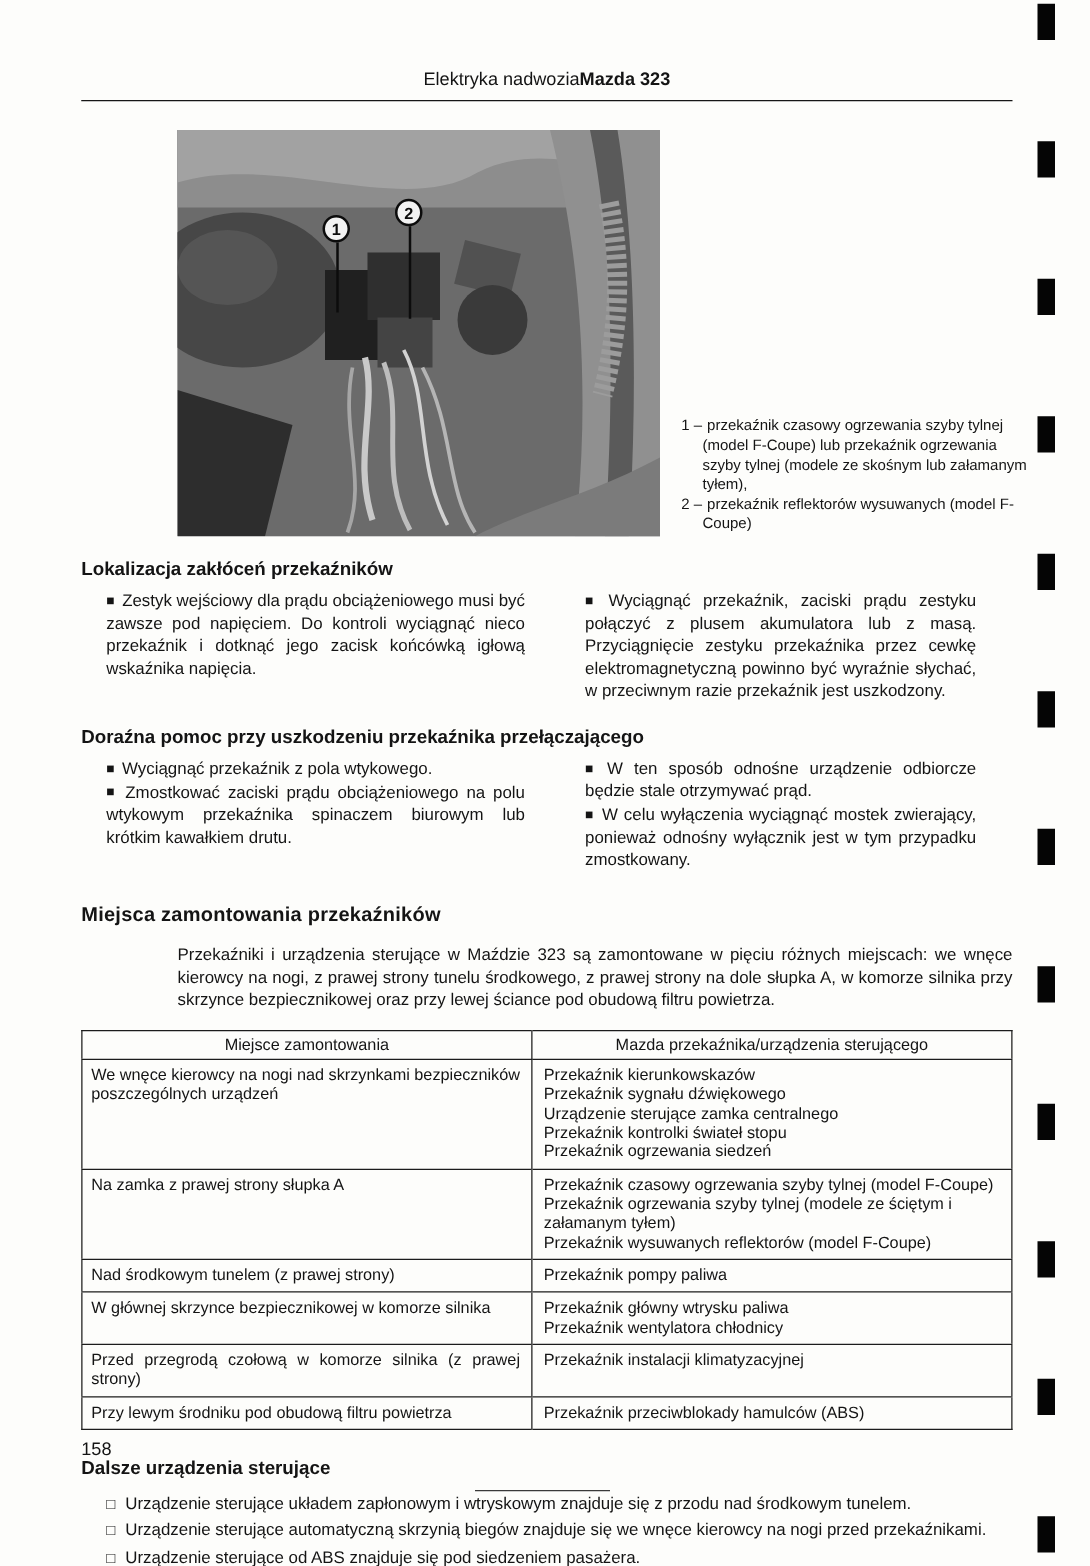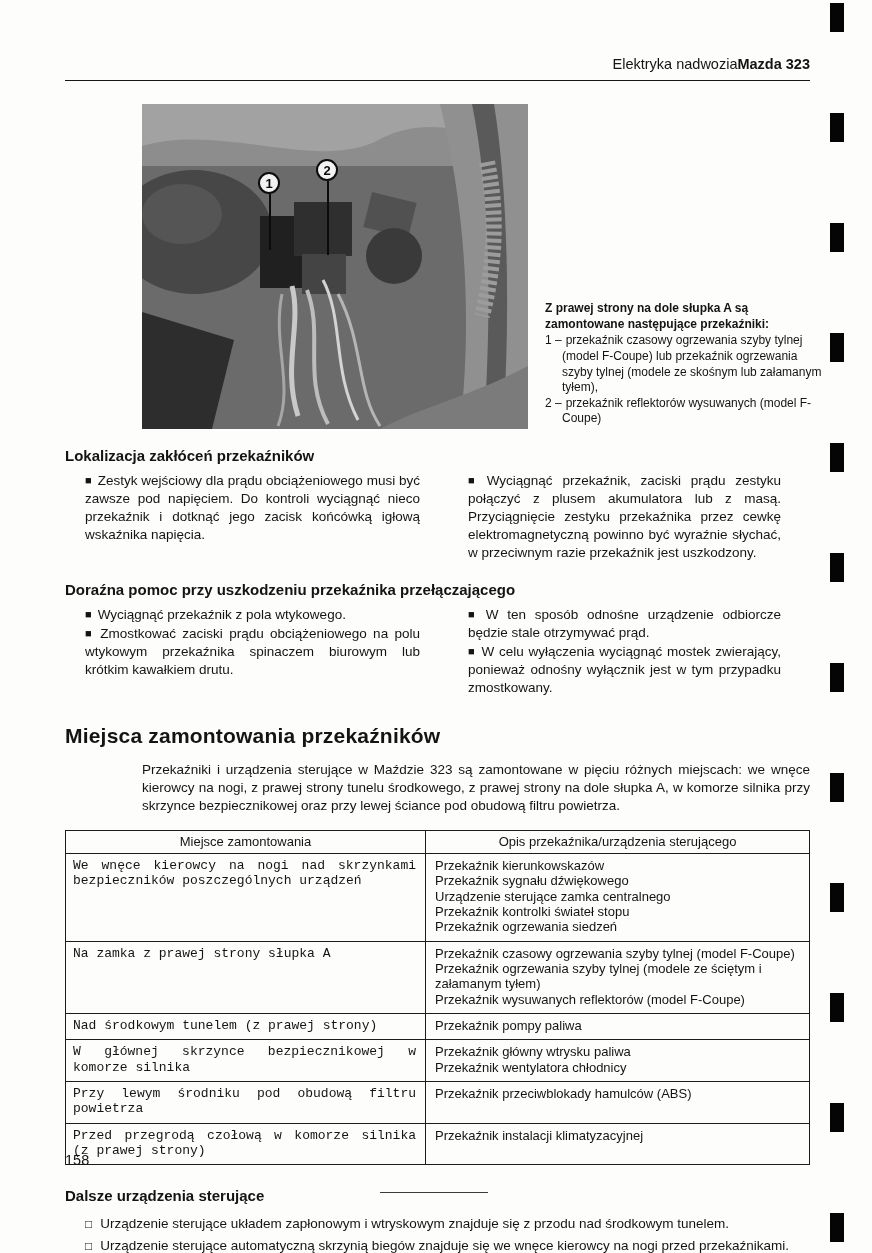--- a/index.html
+++ b/index.html
@@ -8,21 +8,21 @@
     position:relative;
     width:872px; height:1253px;
     margin:0 auto;
     background:#fdfdfb;
     font-family:"Liberation Sans", sans-serif;
     color:#141414;
     overflow:hidden;
   }
 
   
-  .header { display:flex; justify-content:flex-end; align-items:baseline;
+  .header { display:flex; justify-content:center; align-items:baseline;
             padding:56px 62px 8px 65px; font-size:14.5px; }
   .header-right { font-weight:bold; }
   .header-rule { margin:0 62px 0 65px; border:none; border-top:1.7px solid #161616; }
 
   
   .photo-section { display:flex; align-items:flex-end; gap:17px; margin:23px 42px 0 142px; }
   .photo { position:relative; width:386px; height:325px; background:#6b6b6b; flex:none; }
   .photo svg { display:block; }
   .callout { position:absolute; width:22px; height:22px; border-radius:50%;
              background:#f2f2f2; border:2.5px solid #0c0c0c;
@@ -38,31 +38,31 @@
   .section { margin:18px 91px 0 65px; }
   .section-title { font-size:15px; font-weight:bold; margin-bottom:8px; }
   .two-col { display:flex; gap:48px; margin-left:20px; }
   .col-left { width:335px; flex:none; }
   .col { font-size:13.5px; line-height:1.33; text-align:justify; }
   .col-right { flex:1; }
   .bullet-item { margin-bottom:1px; }
   .bullet { font-size:11px; margin-right:6px; position:relative; top:-1px; }
 
   
-  .big-title { font-size:21px; font-weight:bold; margin:26px 62px 0 65px; letter-spacing:.2px; }
+  .big-title { font-size:16px; font-weight:bold; margin:26px 62px 0 65px; letter-spacing:.2px; }
   .intro { margin:13px 62px 0 142px; font-size:13.5px; line-height:1.36; text-align:justify; }
 
   
   .relay-table { margin:14px 62px 0 65px; width:745px; border-collapse:collapse;
                  font-size:13px; line-height:1.18; border:1.2px solid #1c1c1c; }
   .relay-table th { font-weight:normal; text-align:center; padding:3px 6px 4px;
                     border-bottom:1.2px solid #1c1c1c; }
   .relay-table th:first-child, .relay-table td:first-child { width:360px; border-right:1.2px solid #1c1c1c; }
   .relay-table td { vertical-align:top; padding:4px 9px 6px; border-top:1.2px solid #1c1c1c; }
-  .relay-table td.loc { text-align:justify; padding-left:7px;font-family:Liberation Mono, monospace; }
+  .relay-table td.loc { text-align:justify; padding-left:7px; }
   .relay-table td.desc { white-space:pre-line; }
 
   
   .checklist-section { margin:22px 62px 0 65px; }
   .checklist { margin:10px 0 0 20px; font-size:13.5px; line-height:1.45; text-align:justify; }
   .check-item { margin-bottom:2px; }
   .checkbox { margin-right:8px; font-size:12px; }
 
   
   .page-number { position:absolute; left:65px; top:1152px; font-size:14.5px; }
@@ -123,21 +123,20 @@
       <div class="callout-line" style="left:127px; top:90px; height:56px;"></div>
       <div class="callout-line" style="left:185px; top:77px; height:74px;"></div>
       <div class="callout" style="left:116px; top:68px;">
         <span>1</span>
       </div>
       <div class="callout" style="left:174px; top:55px;">
         <span>2</span>
       </div>
     </div>
     <div class="photo-caption">
-      <div class="caption-title">Z prawej strony na dole słupka A są zamontowane następujące przekaźniki:</div>
       <div class="caption-item">
         <span class="cap-label">1 –</span><span>przekaźnik czasowy ogrzewania szyby tylnej (model F-Coupe) lub przekaźnik ogrzewania szyby tylnej (modele ze skośnym lub załamanym tyłem),</span>
       </div>
       <div class="caption-item">
         <span class="cap-label">2 –</span><span>przekaźnik reflektorów wysuwanych (model F-Coupe)</span>
       </div>
     </div>
   </div>
 
   <div class="section">
@@ -166,21 +165,21 @@
     </div>
   </div>
 
   <h1 class="big-title">Miejsca zamontowania przekaźników</h1>
   <p class="intro">Przekaźniki i urządzenia sterujące w Maździe 323 są zamontowane w pięciu różnych miejscach: we wnęce kierowcy na nogi, z prawej strony tunelu środkowego, z prawej strony na dole słupka A, w komorze silnika przy skrzynce bezpiecznikowej oraz przy lewej ściance pod obudową filtru powietrza.</p>
 
   <table class="relay-table">
     <thead>
       <tr>
         <th>Miejsce zamontowania</th>
-        <th>Opis przekaźnika/urządzenia sterującego</th>
+        <th>Mazda przekaźnika/urządzenia sterującego</th>
       </tr>
     </thead>
     <tbody>
       <tr>
         <td class="loc">We wnęce kierowcy na nogi nad skrzynkami bezpieczników poszczególnych urządzeń</td>
         <td class="desc">Przekaźnik kierunkowskazów
 Przekaźnik sygnału dźwiękowego
 Urządzenie sterujące zamka centralnego
 Przekaźnik kontrolki świateł stopu
 Przekaźnik ogrzewania siedzeń</td>
@@ -194,26 +193,26 @@
       <tr>
         <td class="loc">Nad środkowym tunelem (z prawej strony)</td>
         <td class="desc">Przekaźnik pompy paliwa</td>
       </tr>
       <tr>
         <td class="loc">W głównej skrzynce bezpiecznikowej w komorze silnika</td>
         <td class="desc">Przekaźnik główny wtrysku paliwa
 Przekaźnik wentylatora chłodnicy</td>
       </tr>
       <tr>
+        <td class="loc">Przed przegrodą czołową w komorze silnika (z prawej strony)</td>
+        <td class="desc">Przekaźnik instalacji klimatyzacyjnej</td>
+      </tr>
+      <tr>
         <td class="loc">Przy lewym środniku pod obudową filtru powietrza</td>
         <td class="desc">Przekaźnik przeciwblokady hamulców (ABS)</td>
-      </tr>
-      <tr>
-        <td class="loc">Przed przegrodą czołową w komorze silnika (z prawej strony)</td>
-        <td class="desc">Przekaźnik instalacji klimatyzacyjnej</td>
       </tr>
     </tbody>
   </table>
 
   <div class="checklist-section">
     <div class="section-title">Dalsze urządzenia sterujące</div>
     <div class="checklist">
       <p class="check-item"><span class="checkbox">□</span><span>Urządzenie sterujące układem zapłonowym i wtryskowym znajduje się z przodu nad środkowym tunelem.</span></p>
       <p class="check-item"><span class="checkbox">□</span><span>Urządzenie sterujące automatyczną skrzynią biegów znajduje się we wnęce kierowcy na nogi przed przekaźnikami.</span></p>
       <p class="check-item"><span class="checkbox">□</span><span>Urządzenie sterujące od ABS znajduje się pod siedzeniem pasażera.</span></p>

